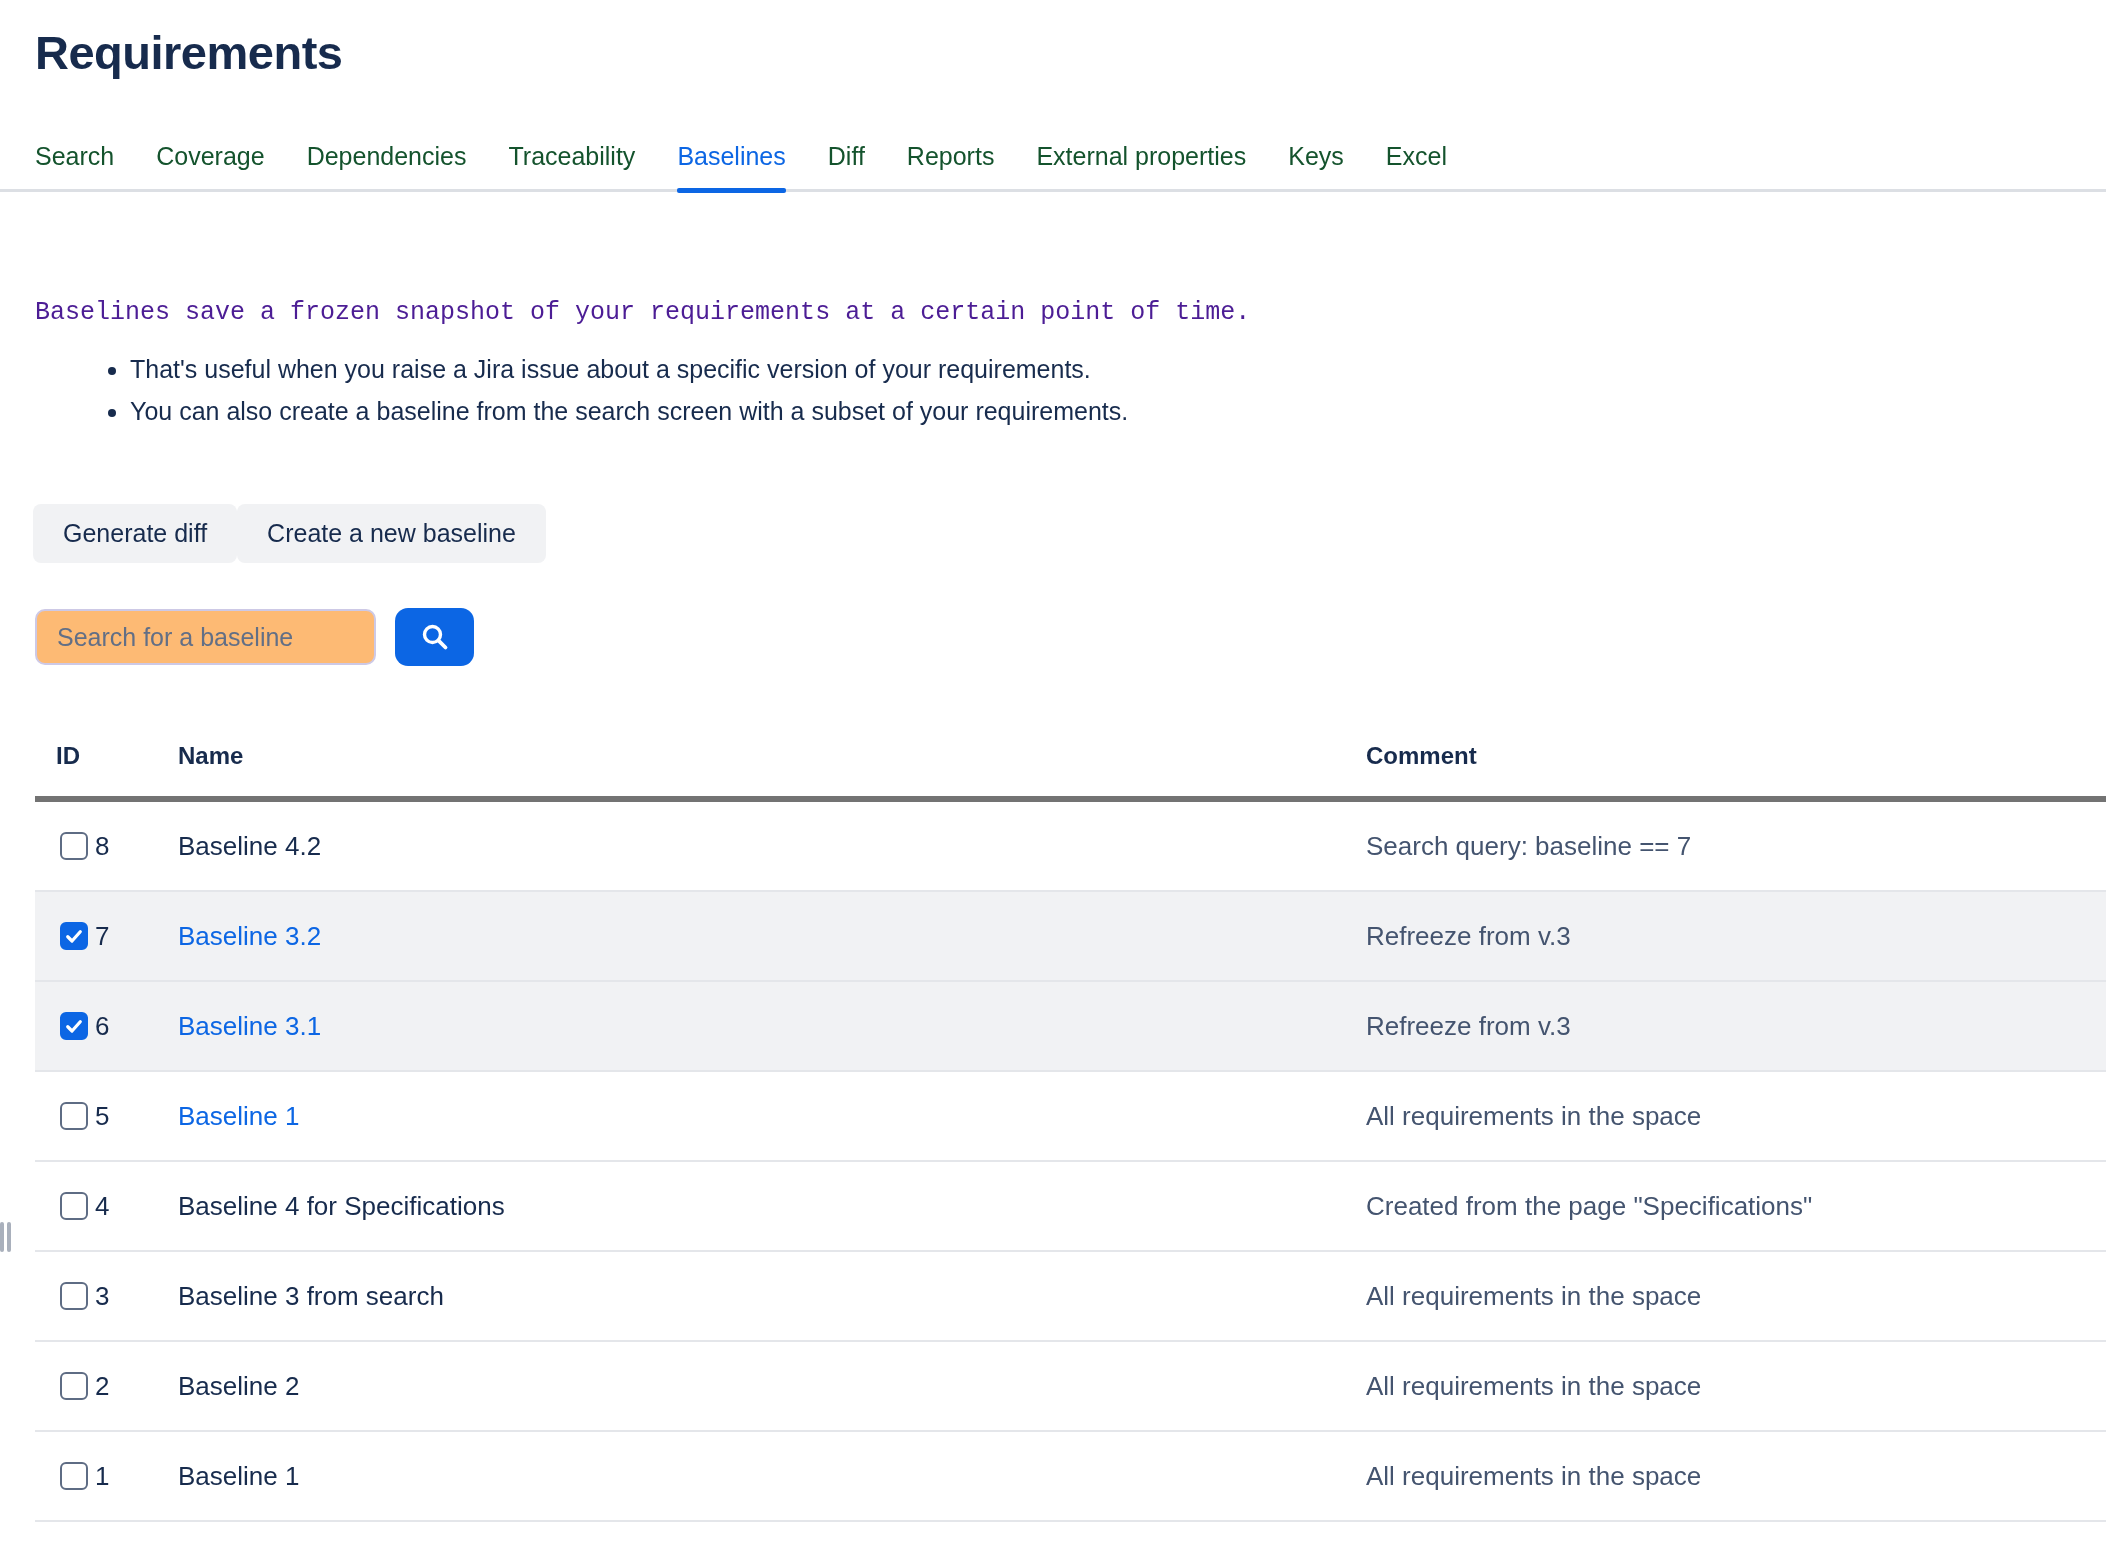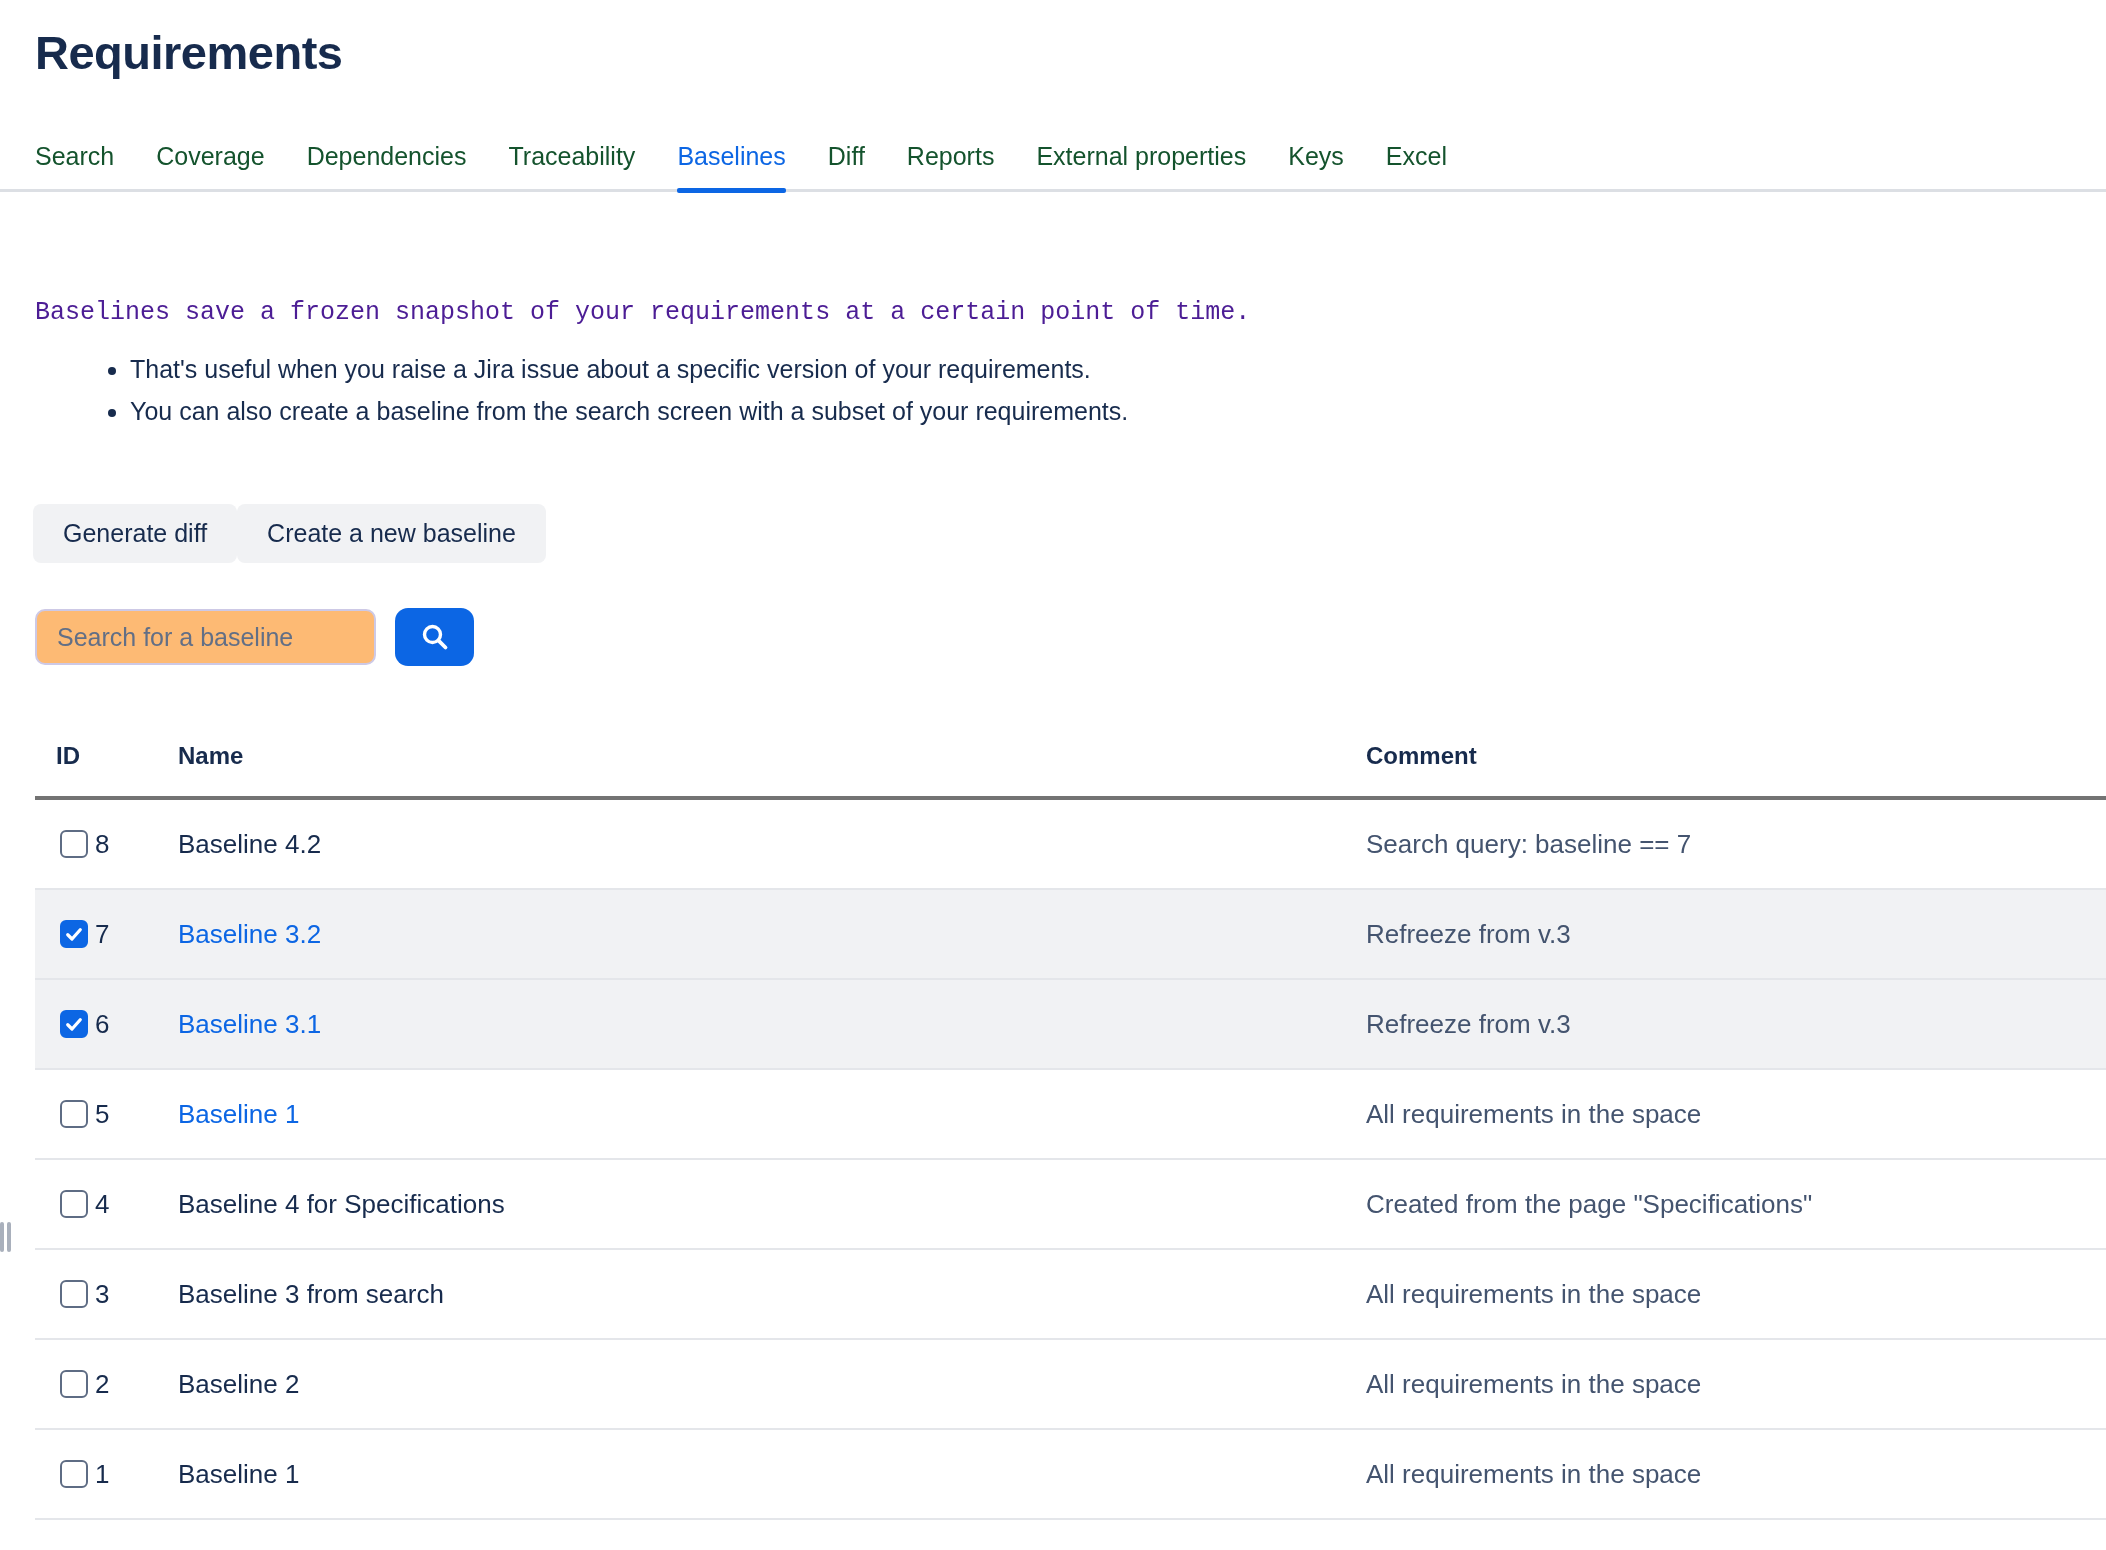--- a/index.html
+++ b/index.html
@@ -114,21 +114,21 @@
     justify-content: center;
     cursor: pointer;
   }
 
   
   .table { margin: 64px 0 0 35px; }
   .thead {
     display: grid;
     grid-template-columns: 143px 1188px 1fr;
     padding: 12px 0 26px 0;
-    border-bottom: 4px solid #737373;
+    border-bottom: 6px solid #737373;
     font-size: 24px;
     font-weight: 700;
     color: #172B4D;
   }
   .th-id { padding-left: 21px; }
   .tr {
     display: grid;
     grid-template-columns: 143px 1188px 1fr;
     height: 90px;
     align-items: center;

